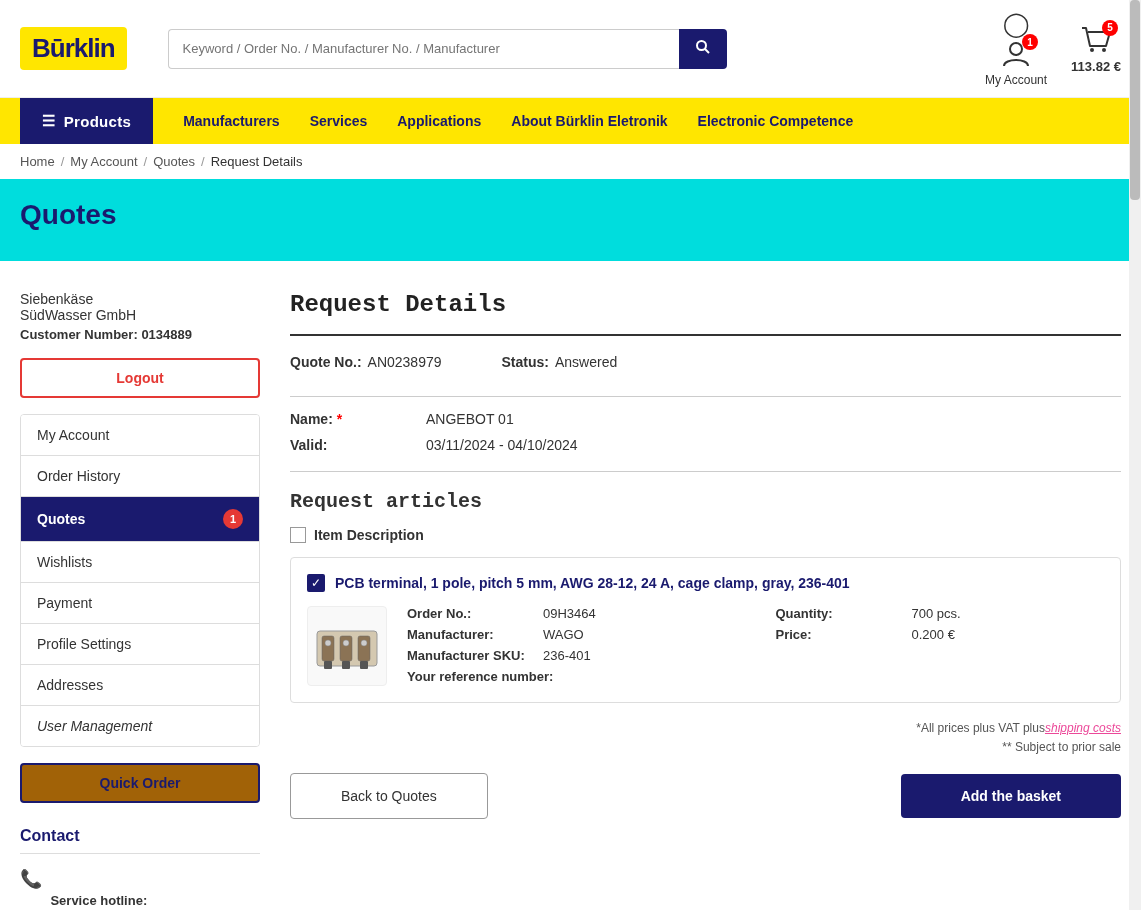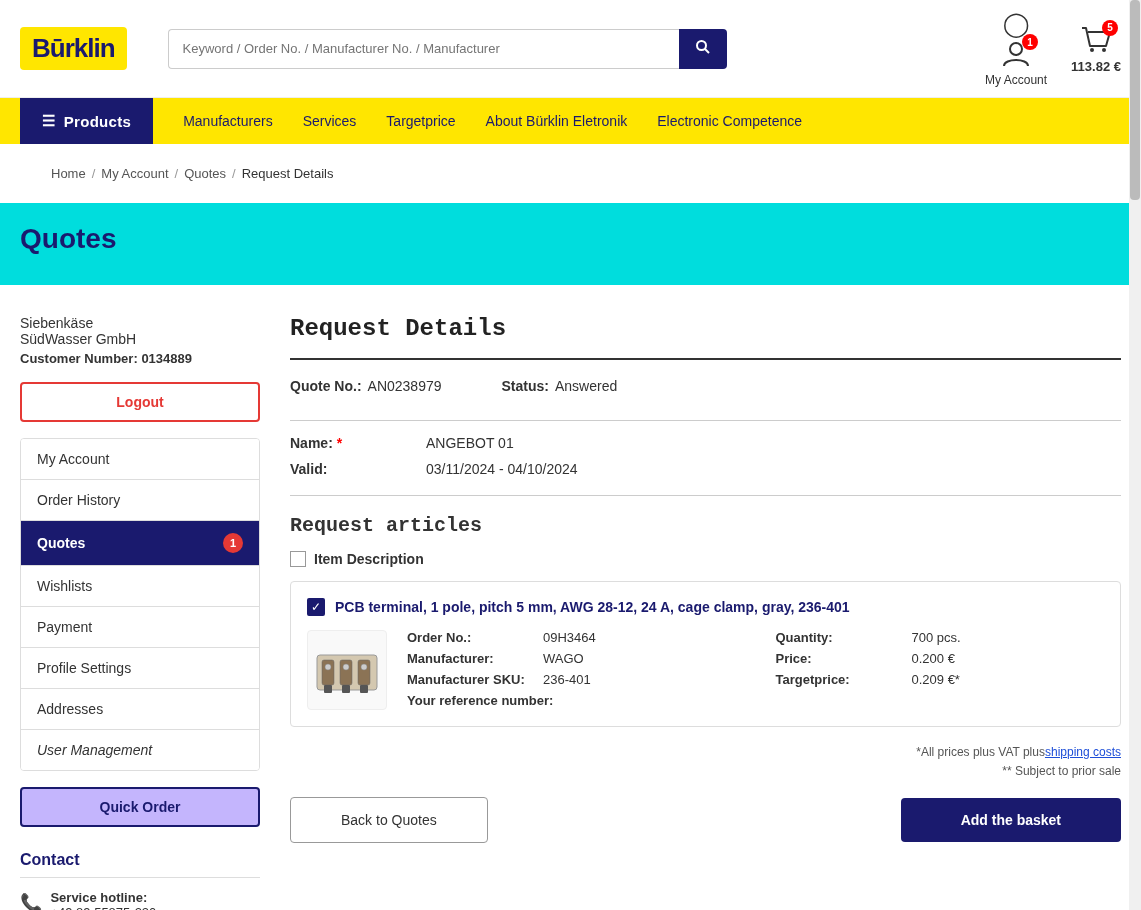--- a/index.html
+++ b/index.html
@@ -131,34 +131,33 @@
       cursor: pointer;
       display: flex;
       align-items: center;
       gap: 8px;
       letter-spacing: 0.3px;
     }
     .nav-link {
       text-decoration: none;
       color: #1a1a6e;
       font-size: 14px;
-      font-weight: 400;
+      font-weight: 700;
       padding: 14px 0;
       white-space: nowrap;
     }
 
     
     .breadcrumb {
-      padding: 22px 20px;
+      padding: 10px 20px;
       font-size: 13px;
       color: #555;
       display: flex;
       align-items: center;
       gap: 6px;
-      margin-left: 31px;
     }
     .breadcrumb a { color: #555; text-decoration: none; }
     .breadcrumb-sep { color: #999; }
     .breadcrumb-current { color: #333; font-weight: 500; }
 
     
     .page-banner {
       background: #00DDDD;
       padding: 20px 20px 30px;
     }
@@ -228,21 +227,21 @@
       width: 20px;
       height: 20px;
       font-size: 11px;
       display: flex;
       align-items: center;
       justify-content: center;
       font-weight: bold;
     }
     .quick-order-btn {
       width: 100%;
-      background: #c4b5fd;
+      background: #a16207;
       border: 2px solid #1a1a6e;
       color: #1a1a6e;
       padding: 10px;
       font-size: 14px;
       font-weight: bold;
       cursor: pointer;
       border-radius: 4px;
       margin-bottom: 20px;
     }
     .contact-section { margin-top: 4px; }
@@ -252,21 +251,21 @@
       color: #1a1a6e;
       margin-bottom: 8px;
     }
     .contact-divider {
       border: none;
       border-top: 1px solid #ddd;
       margin-bottom: 12px;
     }
     .contact-info { display: flex; align-items: flex-start; gap: 8px; font-size: 13px; }
     .phone-icon { font-size: 18px; color: #1a1a6e; margin-top: 2px; }
-    .service-label { font-size: 13px; font-weight: bold; color: #333; }
+    .service-label { font-size: 13px; font-weight: bold; color: #333; margin-top: 27px; }
     .service-number { font-size: 13px; color: #333; }
 
     
     .content-area {
       flex: 1;
     }
     .request-title {
       font-family: 'Courier New', monospace;
       font-size: 24px;
       font-weight: bold;
@@ -399,22 +398,23 @@
 
     
     .pricing-notes {
       text-align: right;
       font-size: 12px;
       color: #555;
       margin: 10px 0 16px;
       line-height: 1.6;
     }
     .pricing-notes a {
-      color: #1d4ed8;
+      color: #ec4899;
       text-decoration: underline;
+      font-style: italic;
     }
 
     
     .action-buttons {
       display: flex;
       justify-content: space-between;
       align-items: center;
       margin-top: 10px;
     }
     .back-btn {
@@ -501,21 +501,21 @@
   </div>
 </header>
 
 <nav class="nav-bar">
   <button class="nav-products-btn">
     <span>☰</span>
     <span>Products</span>
   </button>
   <a class="nav-link">Manufacturers</a>
   <a class="nav-link">Services</a>
-  <a class="nav-link">Targetprice</a>
+  <a class="nav-link">Applications</a>
   <a class="nav-link">About Bürklin Eletronik</a>
   <a class="nav-link">Electronic Competence</a>
 </nav>
 
 <div class="breadcrumb">
   <a href="#">Home</a>
   <span class="breadcrumb-sep">/</span>
   <a href="#">My Account</a>
   <span class="breadcrumb-sep">/</span>
   <a href="#">Quotes</a>
@@ -669,24 +669,20 @@
 
           <div class="info-col">
             <div class="info-item">
               <span class="info-label">Quantity:</span>
               <span class="info-value">700 pcs.</span>
             </div>
             <div class="info-item">
               <span class="info-label">Price:</span>
               <span class="info-value">0.200 €</span>
             </div>
-            <div class="info-item">
-              <span class="info-label">Targetprice:</span>
-              <span class="info-value">0.209 €*</span>
-            </div>
           </div>
         </div>
       </div>
     </div>
 
     <div class="pricing-notes">
       <span>*All prices plus VAT plus</span><a href="#">shipping costs</a><br>
       <span>** Subject to prior sale</span>
     </div>
 

